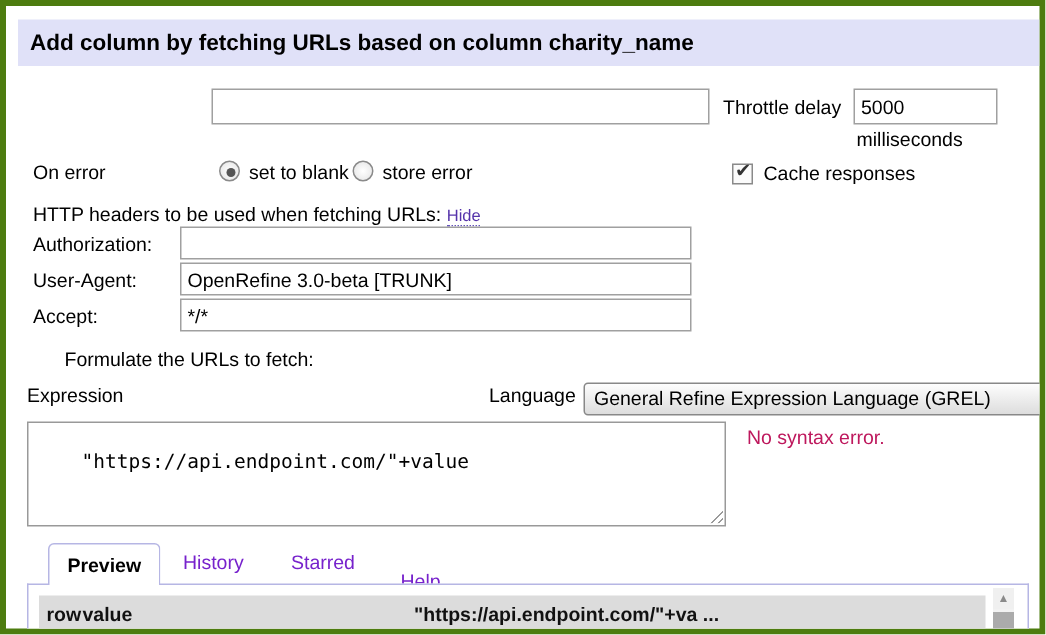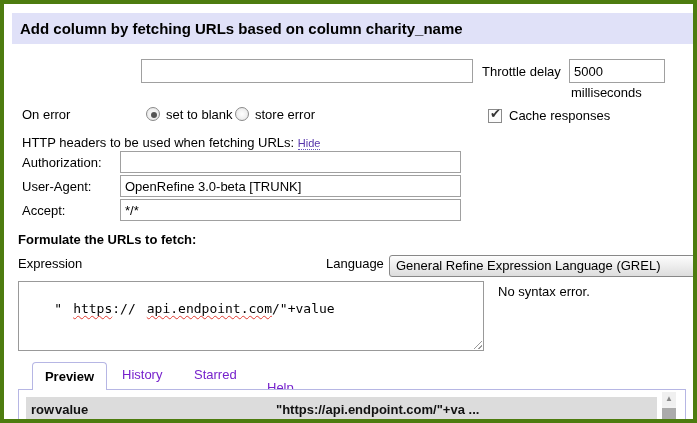--- a/index.html
+++ b/index.html
@@ -30,49 +30,47 @@
   }
   .checkbox{
     position:absolute;width:14px;height:14px;border:1px solid #8a8a8a;background:#fbfbfb;
   }
   .checkbox .chk{
     position:absolute;left:1px;top:-3px;font-size:13px;color:#333;line-height:14px;
   }
   .hide-link{
     font-size:11px;color:#5533aa;border-bottom:1px dotted #6655bb;cursor:pointer;white-space:nowrap;
   }
-  .bold{font-weight:bold;}
+  .bold{font-weight:normal;margin-left:25px;}
   .fake-select{
     position:absolute;left:385px;top:251px;width:325px;height:22px;
     border:1px solid #888;border-radius:3px;background:linear-gradient(#fdfdfd,#dddddd);
     line-height:20px;padding:0 20px 0 6px;cursor:pointer;white-space:nowrap;font-size:13px;
   }
   .fake-select .arrow{
     position:absolute;right:5px;top:0;font-size:9px;line-height:21px;color:#222;
   }
   .exprbox{
     position:absolute;left:14px;top:277px;width:466px;height:70px;
     border:1px solid #999;background:#fff;padding:3px 4px;
     font-family:"DejaVu Sans Mono",monospace;font-size:13px;line-height:1.25;
     white-space:pre-wrap;overflow:hidden;cursor:text;
   }
   .misspell{
-    text-decoration:underline;
     text-decoration-style:wavy;
     text-decoration-color:#e03a2f;
     text-decoration-thickness:1px;
     text-underline-offset:2px;
-    margin-left:11px;
   }
   .resize-handle{
     position:absolute;right:1px;bottom:1px;width:9px;height:9px;
     background:repeating-linear-gradient(-45deg,transparent,transparent 2px,#9a9a9a 2px,#9a9a9a 3px);
     clip-path:polygon(100% 0,100% 100%,0 100%);
   }
-  .status{color:#000000;}
+  .status{color:#be185d;}
   .tab-link{color:#7722cc;cursor:pointer;white-space:nowrap;}
   .tab-active{
     position:absolute;left:28px;top:358px;width:75px;height:28px;
     border:1px solid #b6b6e4;border-bottom:none;border-radius:4px 4px 0 0;
     background:#fff;font-weight:bold;text-align:center;line-height:27px;z-index:2;cursor:default;
   }
   .panel{
     position:absolute;left:14px;top:385px;width:668px;height:38px;
     border:1px solid #b6b6e4;border-bottom:none;background:#fff;z-index:1;
   }

